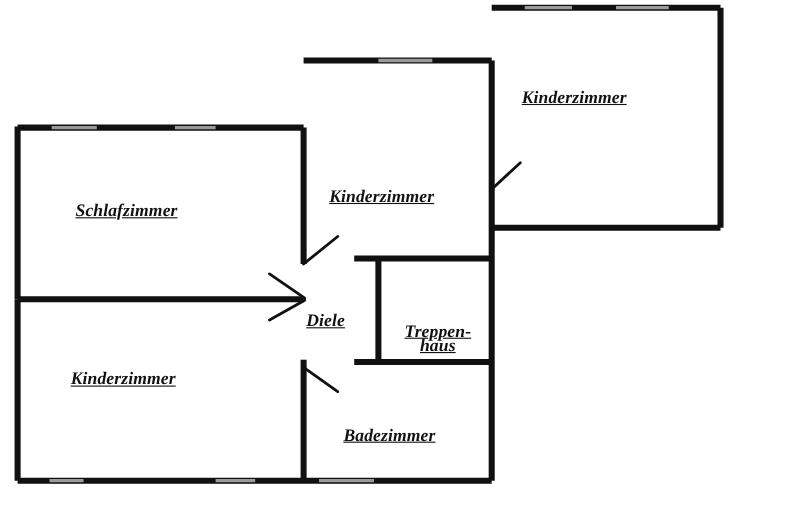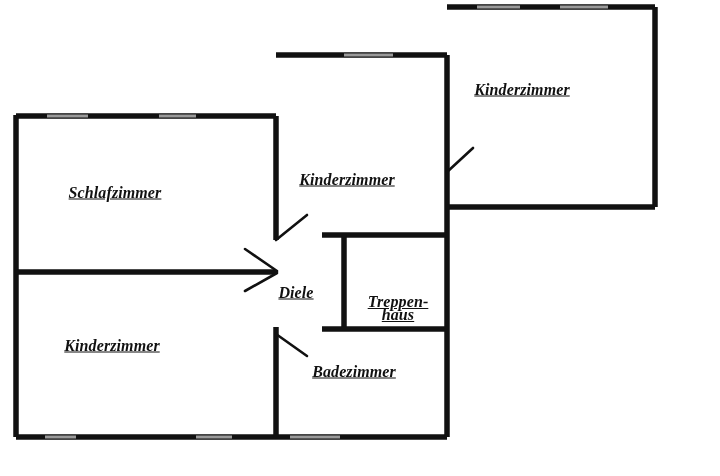--- a/index.html
+++ b/index.html
@@ -93,16 +93,16 @@
   </svg>
 
   <div id="labels-layer">
       <div class="room-label" style="left: 115px; top: 192px; color: rgb(17, 17, 17);">Schlafzimmer</div>
       <div class="room-label" style="left: 347px; top: 179px; color: rgb(17, 17, 17);">Kinderzimmer</div>
       <div class="room-label" style="left: 522px; top: 89px; color: rgb(17, 17, 17);">Kinderzimmer</div>
       <div class="room-label" style="left: 112px; top: 345px; color: rgb(17, 17, 17);">Kinderzimmer</div>
       <div class="room-label" style="left: 296px; top: 292px; color: rgb(17, 17, 17);">Diele</div>
       <div class="room-label" style="left: 398px; top: 308px; color: rgb(17, 17, 17);">Treppen-
 haus</div>
-      <div class="room-label" style="left: 354px; top: 371px; color: rgb(17, 17, 17);">Badezimmer</div>
+      <div class="room-label" style="left: 354px; top: 396px; color: rgb(17, 17, 17);">Badezimmer</div>
     </div>
 
 </div>
 
 </body></html>

